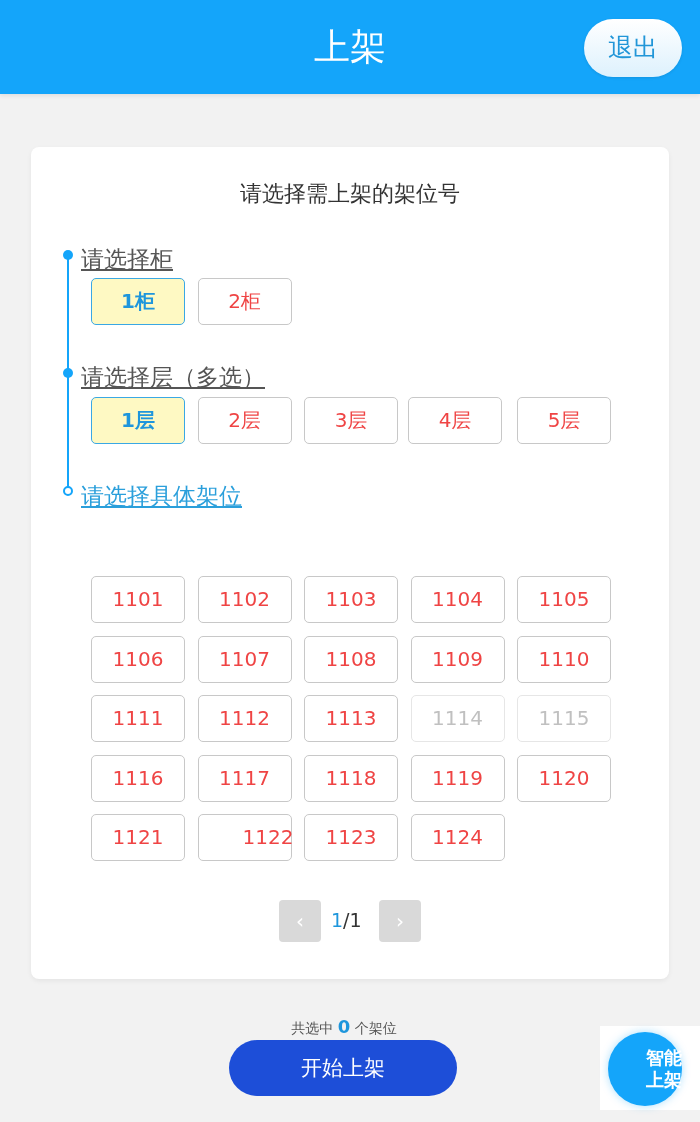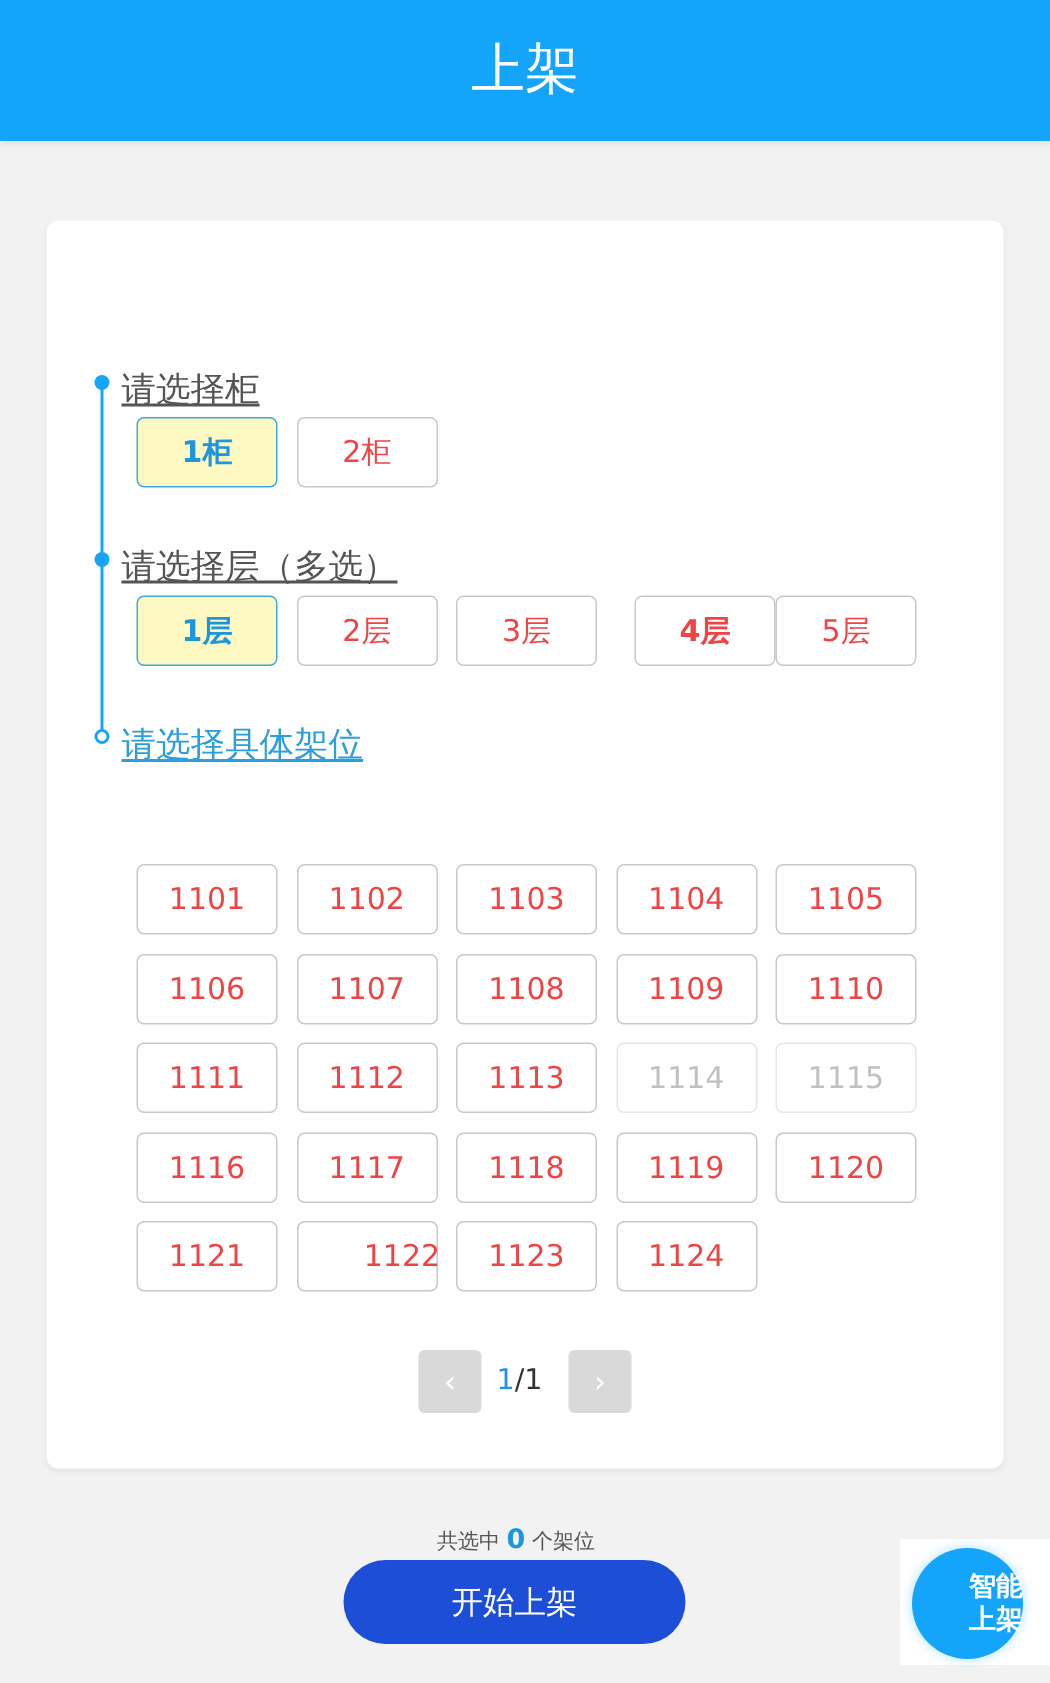--- a/index.html
+++ b/index.html
@@ -25,41 +25,43 @@
   .summary .count { color: #1e96dc; font-size: 18px; font-weight: bold; }
   .start-btn { position: absolute; left: 229px; top: 1040px; width: 228px; height: 56px; border-radius: 28px; background: #1d4ed8; color: #fff; font-size: 21px; line-height: 56px; text-align: center; }
   .smart-panel { position: absolute; left: 600px; top: 1026px; width: 100px; height: 84px; background: #fff; }
   .smart-btn { position: absolute; left: 608px; top: 1032px; width: 74px; height: 74px; border-radius: 50%; background: #14a5fa; color: #fff; font-size: 18px; font-weight: bold; text-align: right; line-height: 22px; padding-top: 15px; box-shadow: 0 0 8px rgba(20,165,250,0.35); }
 </style>
 </head>
 <body>
 
 <div class="header">
   <div class="header-title">上架</div>
+  <div class="exit-btn">退出</div>
 </div>
 
 <div class="card">
+  <div class="card-title">请选择需上架的架位号</div>
 
   <div class="timeline"></div>
   <div class="dot" style="top:103px"></div>
   <div class="dot" style="top:221px"></div>
   <div class="dot hollow" style="top:339px"></div>
 
   <div class="step-label" style="top:97px">请选择柜</div>
   <div id="cabinet-opts">
       <div class="opt selected" style="left: 60px; top: 131px;">1柜</div>
       <div class="opt" style="left: 166.5px; top: 131px;">2柜</div>
     </div>
 
   <div class="step-label" style="top:215px">请选择层（多选）</div>
   <div id="layer-opts">
       <div class="opt selected" style="left: 60px; top: 250px;">1层</div>
       <div class="opt" style="left: 166.5px; top: 250px;">2层</div>
       <div class="opt" style="left: 273px; top: 250px;">3层</div>
-      <div class="opt" style="left: 392px; top: 250px; font-weight: bold;">4层</div>
+      <div class="opt" style="left: 377px; top: 250px;">4层</div>
       <div class="opt" style="left: 486px; top: 250px;">5层</div>
     </div>
 
   <div class="step-label active" style="top:334px">请选择具体架位</div>
   <div id="slot-grid">
       <div class="opt" style="left: 60px; top: 429px;">1101</div>
       <div class="opt" style="left: 166.5px; top: 429px;">1102</div>
       <div class="opt" style="left: 273px; top: 429px;">1103</div>
       <div class="opt" style="left: 379.5px; top: 429px;">1104</div>
       <div class="opt" style="left: 486px; top: 429px;">1105</div>

